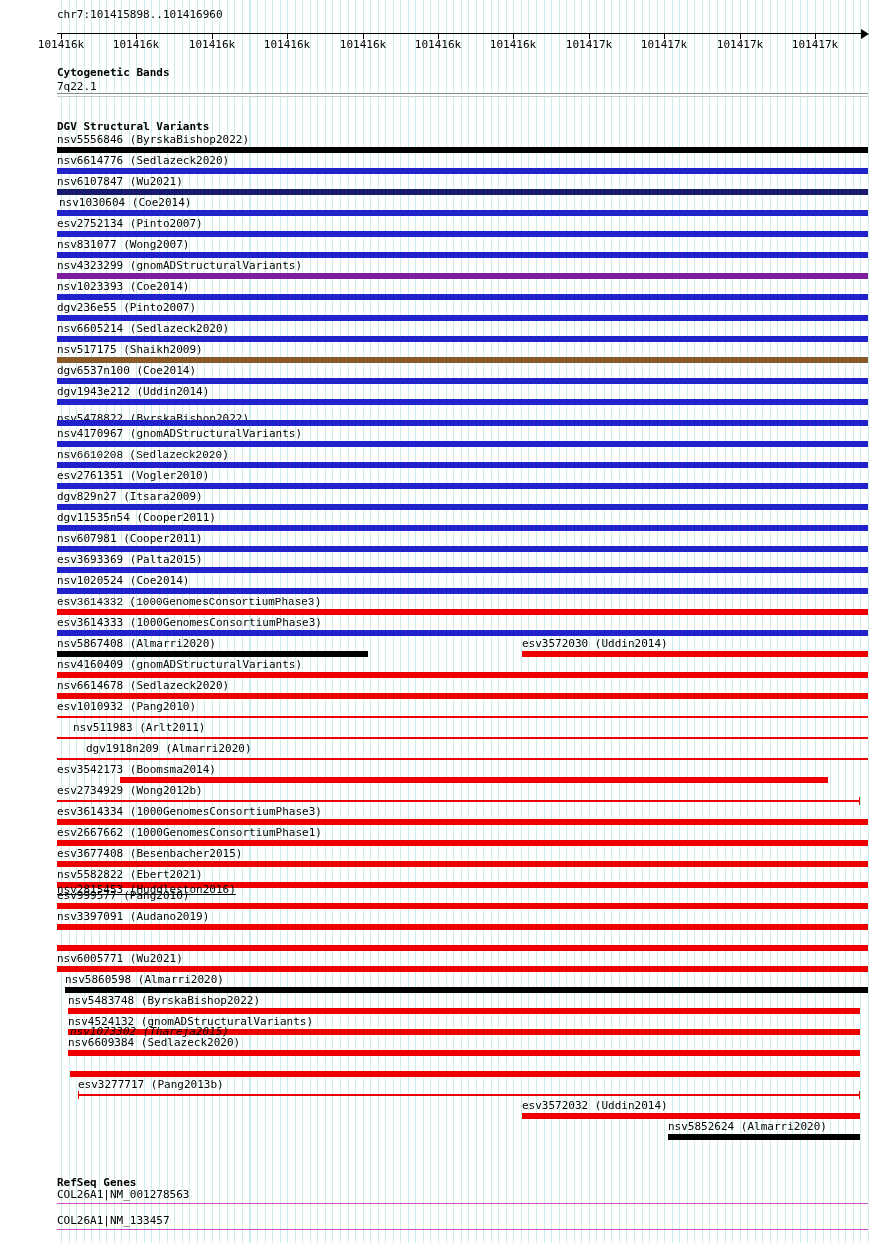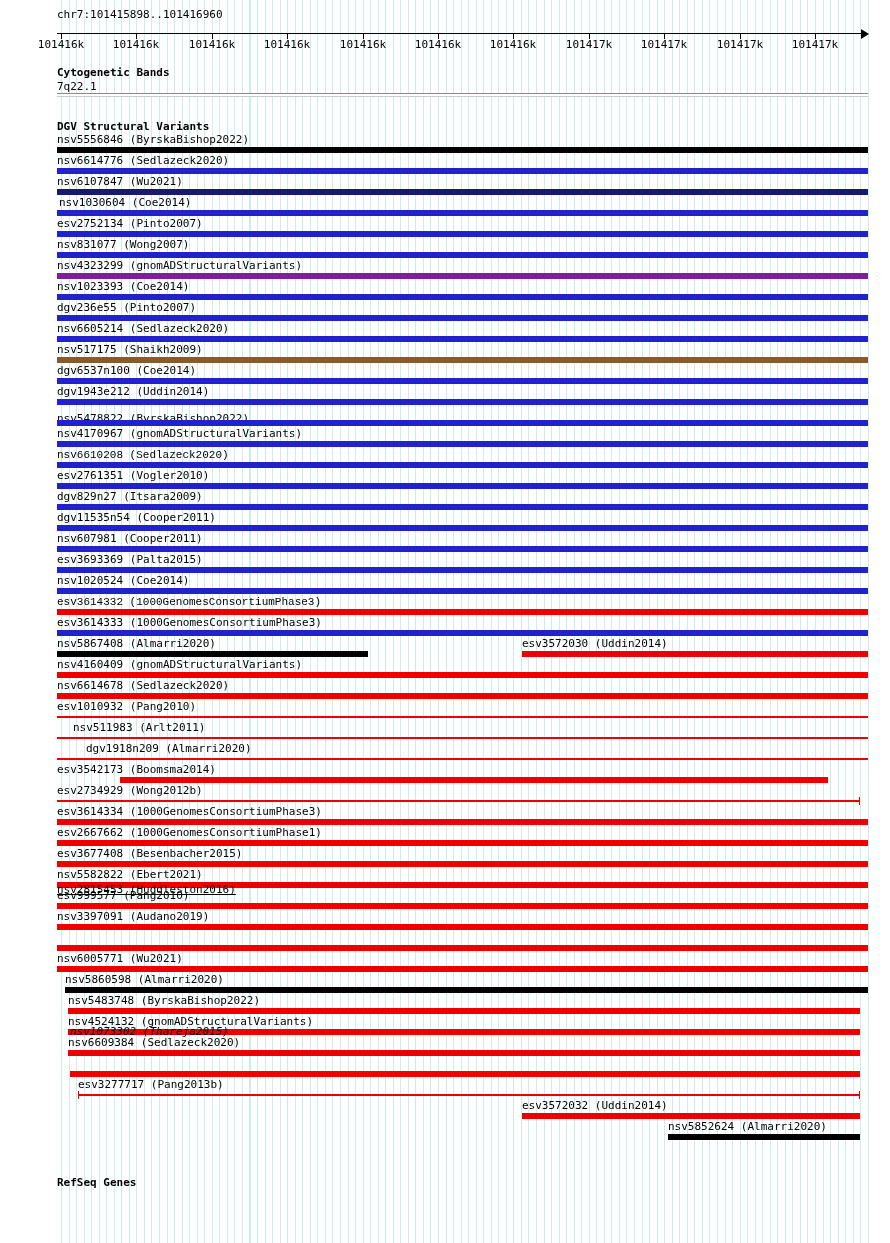--- a/index.html
+++ b/index.html
@@ -177,14 +177,20 @@
       <div class="vbar" style="left: 21px; top: 960px; width: 782px; height: 2px; background: rgb(238, 0, 0);"></div>
       <div class="vtick" style="left: 21px; top: 957px; background: rgb(238, 0, 0);"></div>
       <div class="vtick" style="left: 802px; top: 957px; background: rgb(238, 0, 0);"></div>
       <div class="vlabel" style="left: 465px; top: 966px;">esv3572032 (Uddin2014)</div>
       <div class="vbar" style="left: 465px; top: 979px; width: 338px; height: 6px; background: rgb(238, 0, 0);"></div>
       <div class="vlabel" style="left: 611px; top: 987px;">nsv5852624 (Almarri2020)</div>
       <div class="vbar" style="left: 611px; top: 1000px; width: 192px; height: 6px; background: rgb(0, 0, 0);"></div>
     </div>
 
   <div class="heading" style="top:1176px;">RefSeq Genes</div>
+  <div id="gene-rows">
+      <div class="glabel" style="top: 0px;">COL26A1|NM_001278563</div>
+      <div class="gline" style="top: 15px; background: rgb(201, 79, 201);"></div>
+      <div class="glabel" style="top: 26px;">COL26A1|NM_133457</div>
+      <div class="gline" style="top: 41px; background: rgb(201, 79, 201);"></div>
+    </div>
 
 </div>
 
 </body></html>

